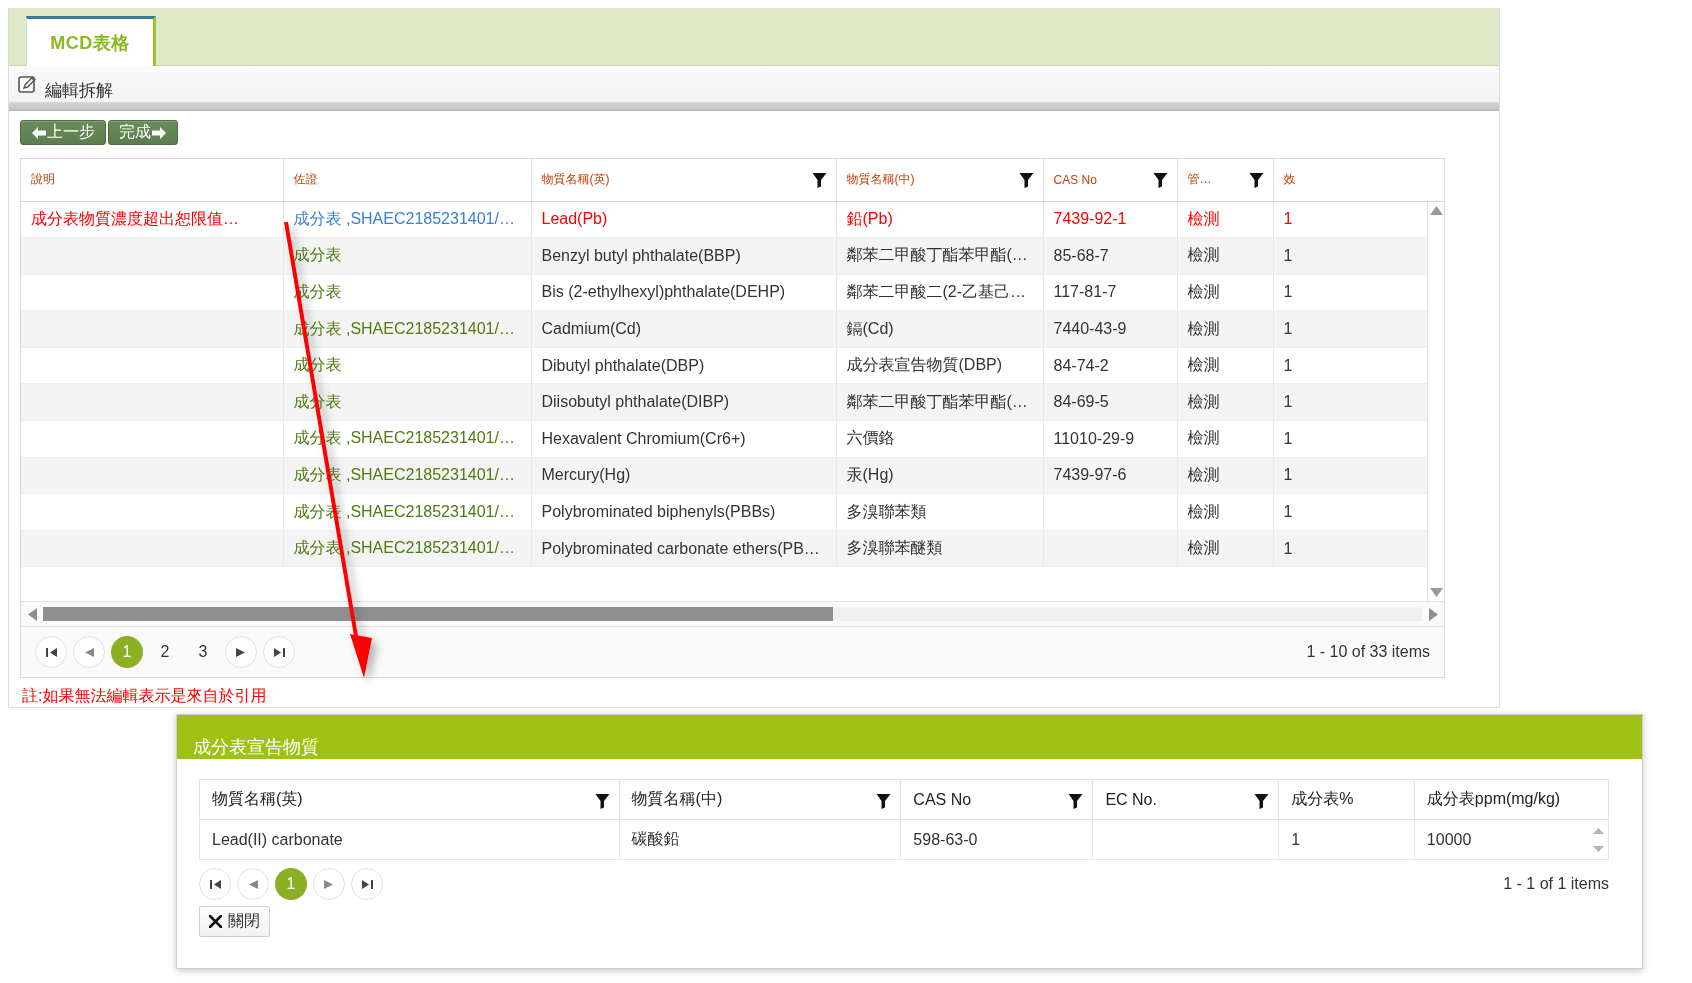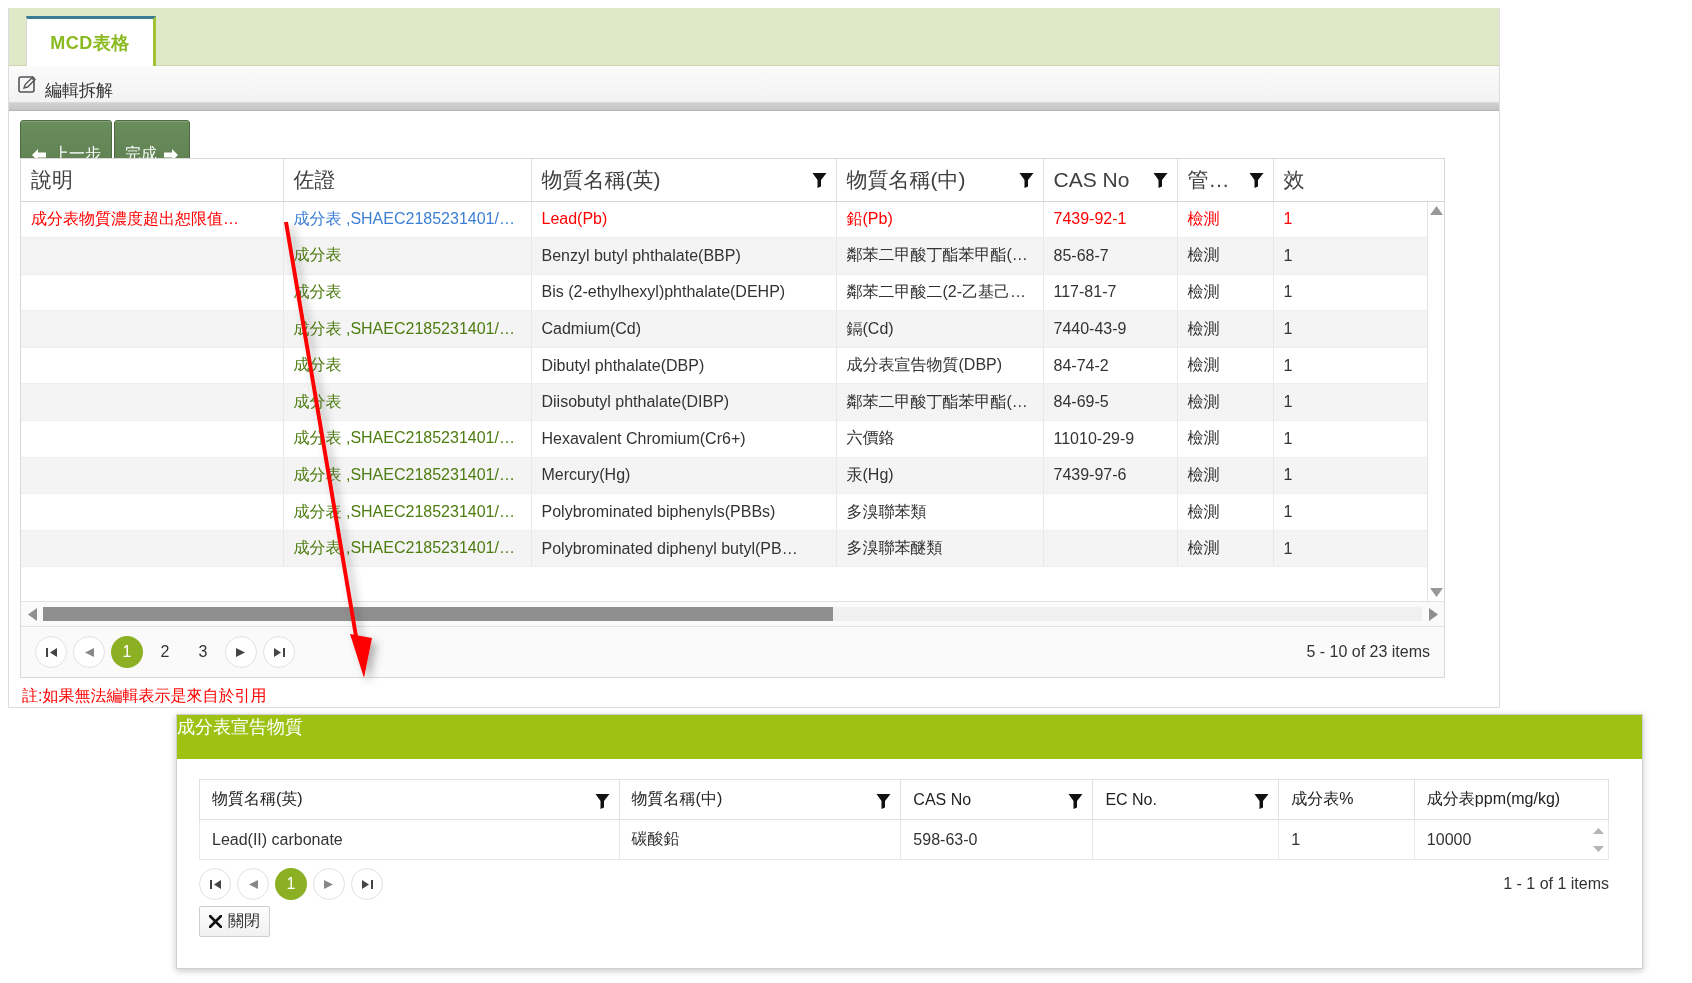--- a/index.html
+++ b/index.html
@@ -44,41 +44,41 @@
     border-bottom: 1px solid #b6b6b6;
   }
 
   
   .actionbar { position: absolute; left: 20px; top: 120px; display: flex; gap: 2px; }
   .btn {
     background: linear-gradient(#6a8d5c, #5c7d4f);
     border: 1px solid #4e6b43;
     border-radius: 3px;
     color: #fff; font-size: 16px;
-    padding: 23px 10px;
-    display: flex; align-items: center; gap: 6px;
+    padding: 1px 10px;
+    display: flex; align-items: center; gap: 0;
     cursor: pointer;
     box-shadow: inset 0 1px 0 rgba(255,255,255,.18);
   }
   .btn svg { display:block; }
 
   
   .grid-panel {
     position: absolute; left: 20px; top: 158px;
     width: 1425px; height: 520px;
     background: #fff; border: 1px solid #d8d8d8;
   }
   .grid-wrap { position: relative; width: 1423px; height: 442px; overflow: hidden; }
   table.grid { border-collapse: collapse; table-layout: fixed; width: 1423px; }
   table.grid th {
     height: 42px; background: #fff;
     border-right: 1px solid #e0e0e0;
     border-bottom: 1px solid #d5d5d5;
     text-align: left; font-weight: normal;
-    font-size: 21px; color: #404040;
+    font-size: 12px; color: #c2410c;
     padding: 0 10px; vertical-align: middle;
     position: relative; white-space: nowrap; overflow: hidden;
   }
   table.grid td {
     height: 36.6px;
     border-right: 1px solid #e8e8e8;
     border-bottom: 1px solid #eee;
     font-size: 16px; color: #333;
     padding: 0 10px; vertical-align: middle;
     white-space: nowrap; overflow: hidden; text-overflow: ellipsis;
@@ -150,21 +150,21 @@
   .arrow-svg { position: absolute; left: 0; top: 0; width: 1692px; height: 983px; pointer-events: none; }
 
   
   .modal {
     position: absolute; left: 176px; top: 714px; width: 1467px; height: 255px;
     background: #fff; border: 1px solid #cfcfcf;
     box-shadow: 0 2px 7px rgba(0,0,0,.22);
   }
   .modal-header {
     height: 44px; background: #9ec214; color: #fff;
-    display: flex; align-items: flex-start; 
+    display: flex; align-items: flex-end; padding-left: 16px;
     font-size: 18px;
   }
   .modal-body { padding: 20px 22px 0 22px; }
   table.mgrid { border-collapse: collapse; table-layout: fixed; width: 1410px; }
   table.mgrid th {
     height: 40px; background: #fff;
     border: 1px solid #e0e0e0; border-top: 1px solid #e0e0e0;
     text-align: left; font-weight: normal; font-size: 16px; color: #222;
     padding: 0 12px; position: relative; white-space: nowrap;
   }
@@ -338,21 +338,21 @@
               <td><span class="cell-link">成分表 ,SHAEC2185231401/…</span></td>
               <td>Polybrominated biphenyls(PBBs)</td>
               <td>多溴聯苯類</td>
               <td></td>
               <td>檢測</td>
               <td>1</td>
             </tr>
             <tr>
               <td class="desc-cell"></td>
               <td><span class="cell-link">成分表 ,SHAEC2185231401/…</span></td>
-              <td>Polybrominated diphenyl butyl(PB…</td>
+              <td>Polybrominated carbonate ethers(PB…</td>
               <td>多溴聯苯醚類</td>
               <td></td>
               <td>檢測</td>
               <td>1</td>
             </tr>
           </tbody>
       </table>
 
       <div class="vscroll">
         <div class="arrow">
@@ -403,21 +403,21 @@
         <svg width="10" height="11" viewBox="0 0 10 11">
             <path d="M0 1 L0 10 L9 5.5 Z" fill="#444"></path>
           </svg>
       </div>
       <div class="pg-btn">
         <svg width="11" height="11" viewBox="0 0 11 11">
             <path d="M0 1 L0 10 L7 5.5 Z" fill="#444"></path>
             <rect x="9" y="1" width="2" height="9" fill="#444"></rect>
           </svg>
       </div>
-      <div class="pg-info">5 - 10 of 23 items</div>
+      <div class="pg-info">1 - 10 of 33 items</div>
     </div>
   </div>
 
   <div class="footnote">註:如果無法編輯表示是來自於引用</div>
 
   <svg class="arrow-svg">
     <defs>
       <filter id="shad" x="-30%" y="-30%" width="180%" height="180%">
         <feDropShadow dx="5" dy="5" stdDeviation="4" flood-color="#555" flood-opacity="0.45"></feDropShadow>
       </filter>

